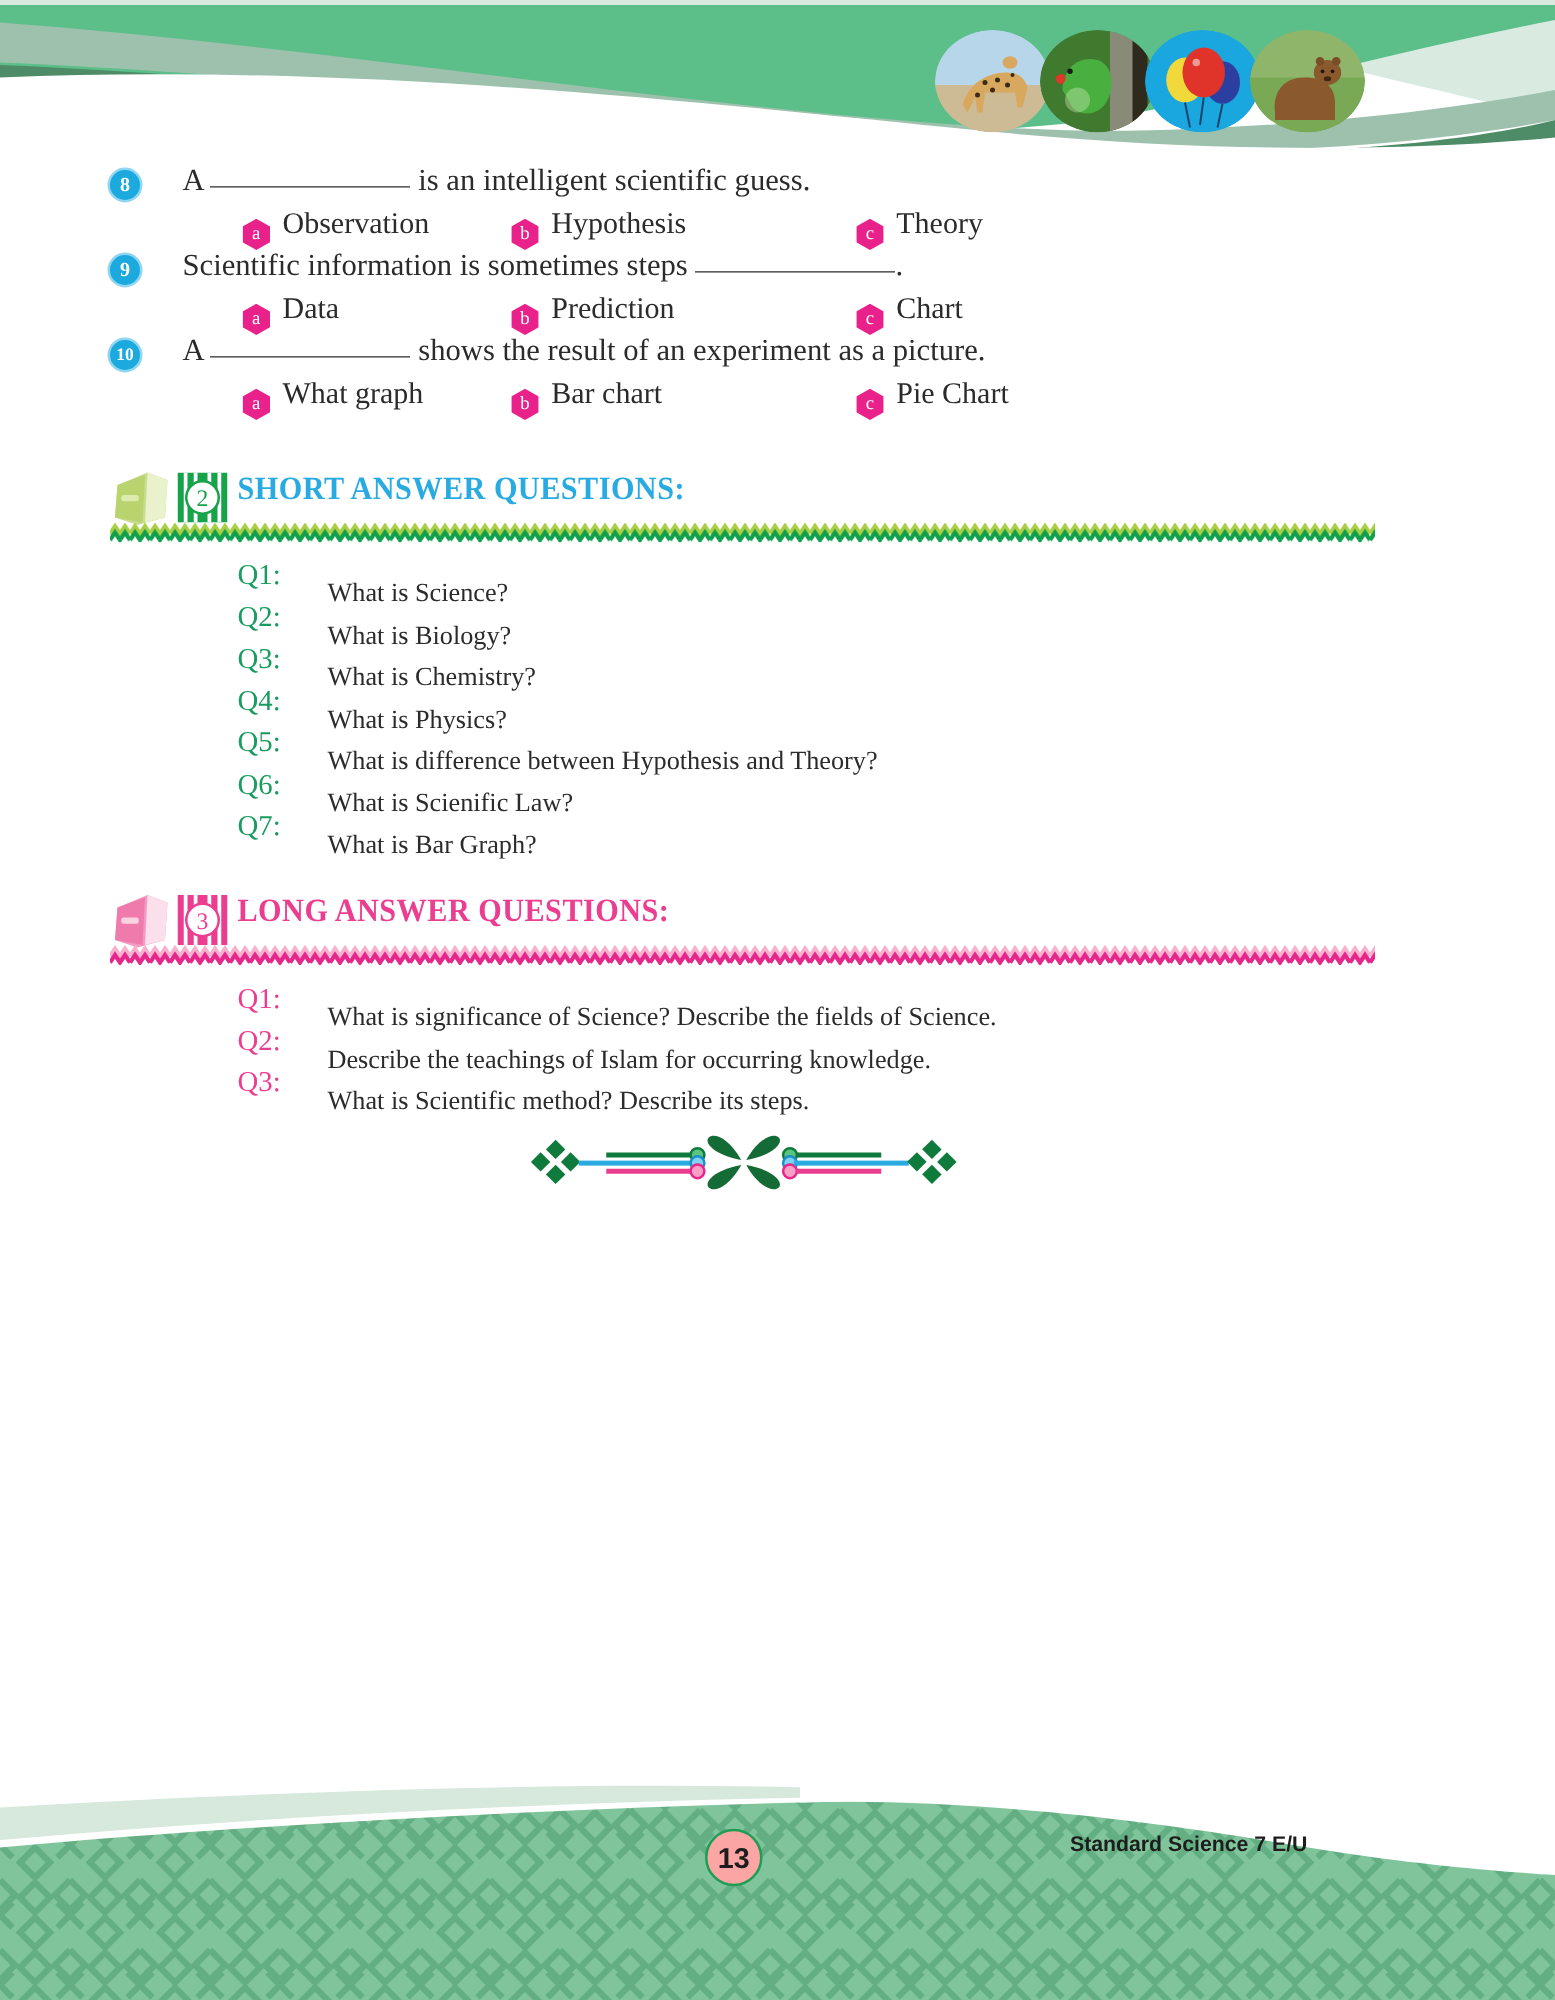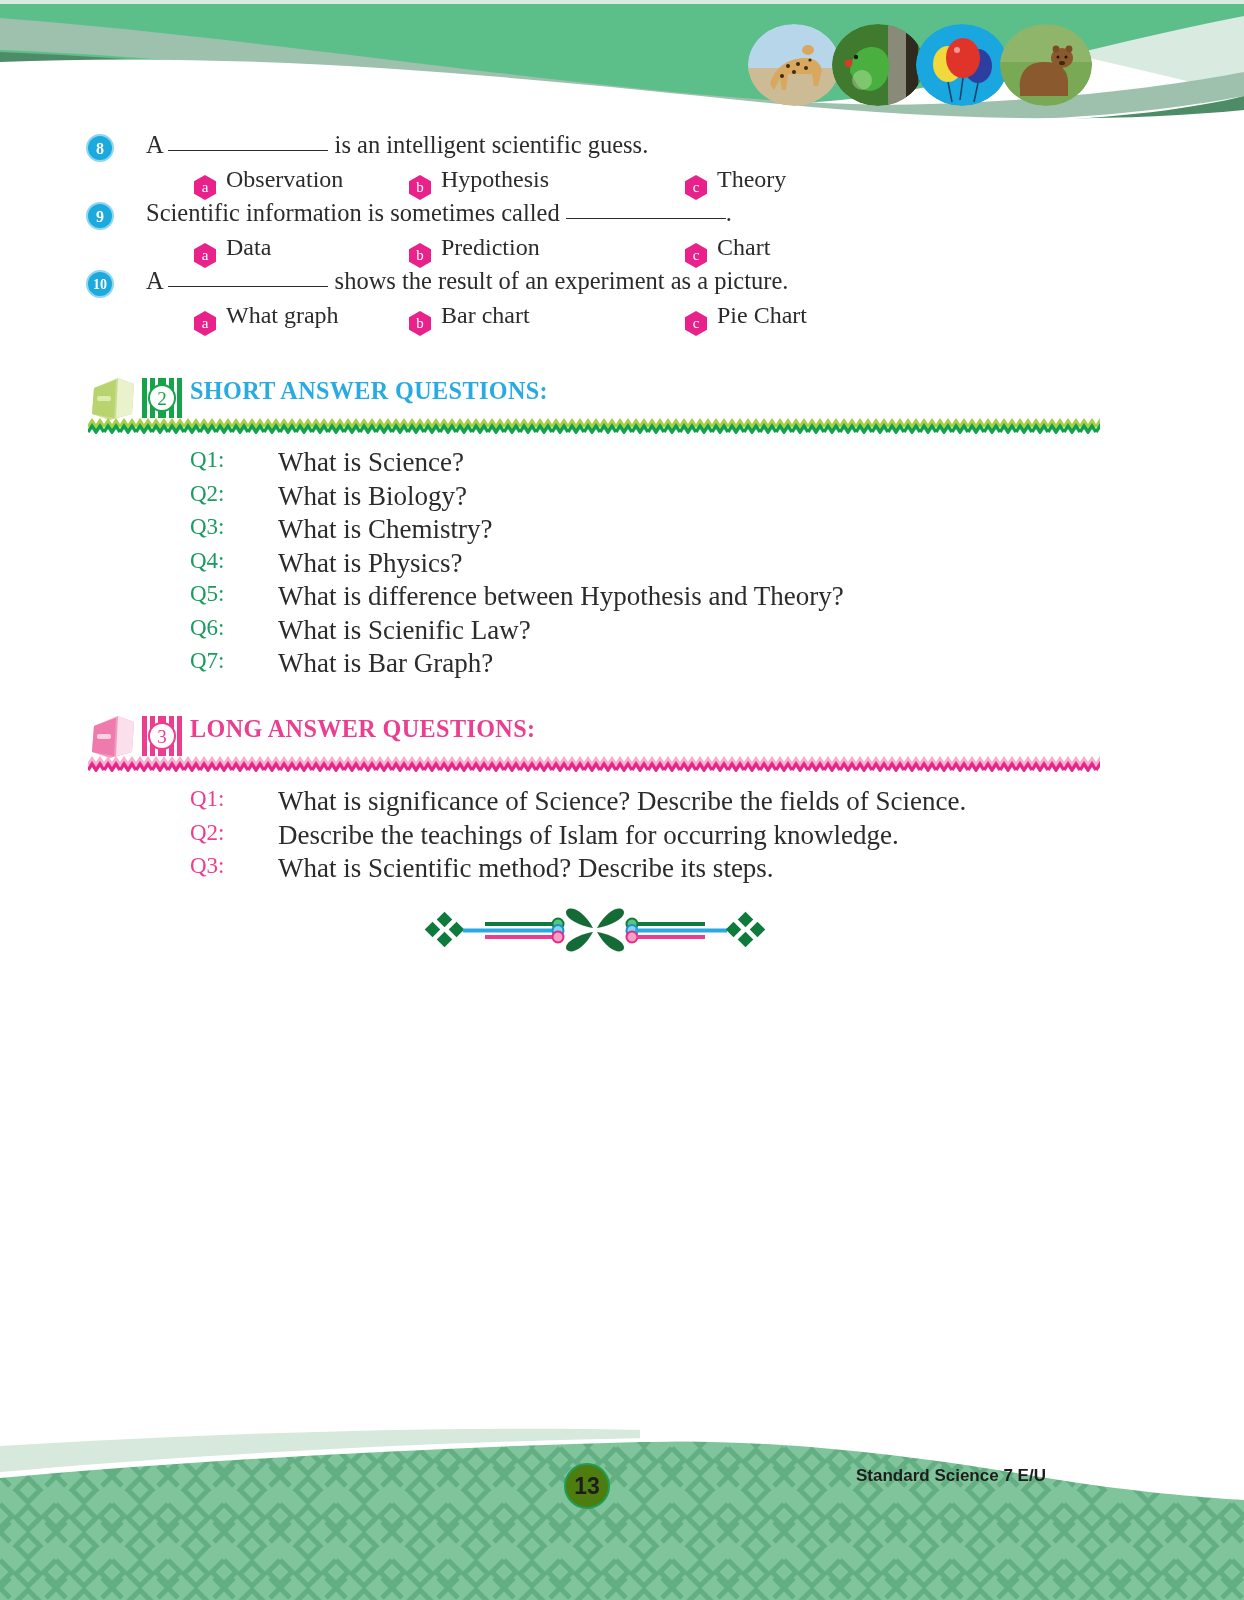--- a/index.html
+++ b/index.html
@@ -56,30 +56,30 @@
   .sec-title.green{color:#29ABE2;}
   .sec-title.pink{color:#EC3E90;}
   .zig{position:absolute;left:88px;width:1012px;height:16px;}
 
   
   .qlist{position:absolute;left:0;width:995px;}
   .qitem{position:relative;height:33.5px;}
   .qkey{position:absolute;left:190px;top:0;font-size:23px;}
   .qkey.green{color:#1A9B5F;}
   .qkey.pink{color:#EC3E90;}
-  .qbody{position:absolute;left:262px;top:0;font-size:27px;color:#2b2b2b;white-space:nowrap;margin-left:16px;}
+  .qbody{position:absolute;left:262px;top:15px;font-size:21px;color:#2b2b2b;white-space:nowrap;}
 
   
   .ornament{position:absolute;left:415px;top:900px;width:360px;height:60px;}
 
   
   .footer{position:absolute;left:0;bottom:0;width:1244px;height:180px;overflow:hidden;}
   .pageno{
     position:absolute;left:564px;top:1463px;width:46px;height:46px;border-radius:50%;
-    background:#4d7c0f;border:2px solid #1F9D55;
+    background:#fca5a5;border:2px solid #1F9D55;
     color:#1d1d1d;font-family:"Liberation Sans",sans-serif;font-weight:bold;
     font-size:23px;line-height:43px;text-align:center;box-sizing:border-box;z-index:6;
   }
   .booktitle{
     position:absolute;left:824px;top:1466px;
     font-family:"Liberation Sans",sans-serif;font-weight:bold;
     font-size:17px;color:#1d1d1d;white-space:nowrap;z-index:6;margin-left:32px;
   }
 </style>
 </head>
@@ -194,21 +194,21 @@
         <span class="hex">b</span><span class="optlabel">Hypothesis</span>
       </div>
       <div class="opt" style="left:641px;">
         <span class="hex">c</span><span class="optlabel">Theory</span>
       </div>
     </div>
 
     <div class="qrow">
       <div class="qnum">9</div>
       <div class="qtext">
-        <span>Scientific information is sometimes called</span>
+        <span>Scientific information is sometimes steps</span>
         <span class="blank b1"></span><span>.</span>
       </div>
     </div>
     <div class="optrow">
       <div class="opt" style="left:150px;">
         <span class="hex">a</span><span class="optlabel">Data</span>
       </div>
       <div class="opt" style="left:365px;">
         <span class="hex">b</span><span class="optlabel">Prediction</span>
       </div>

